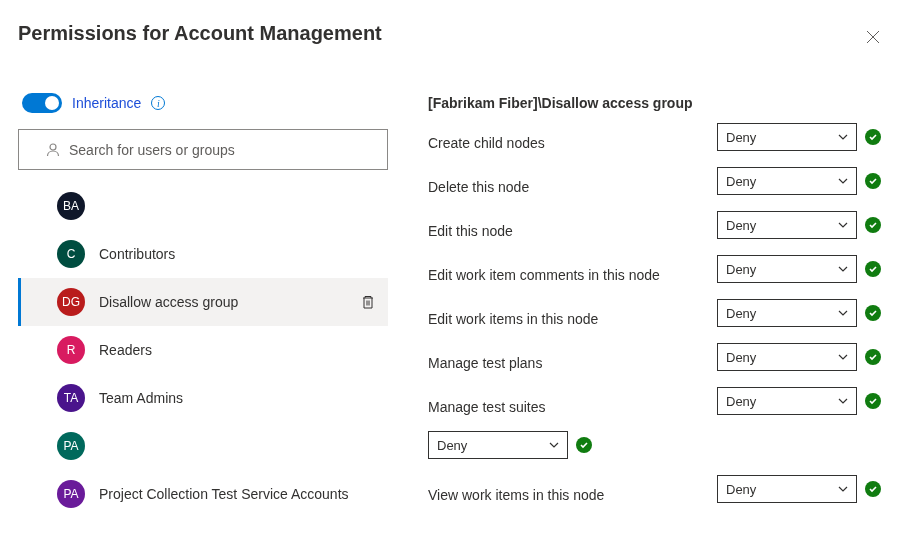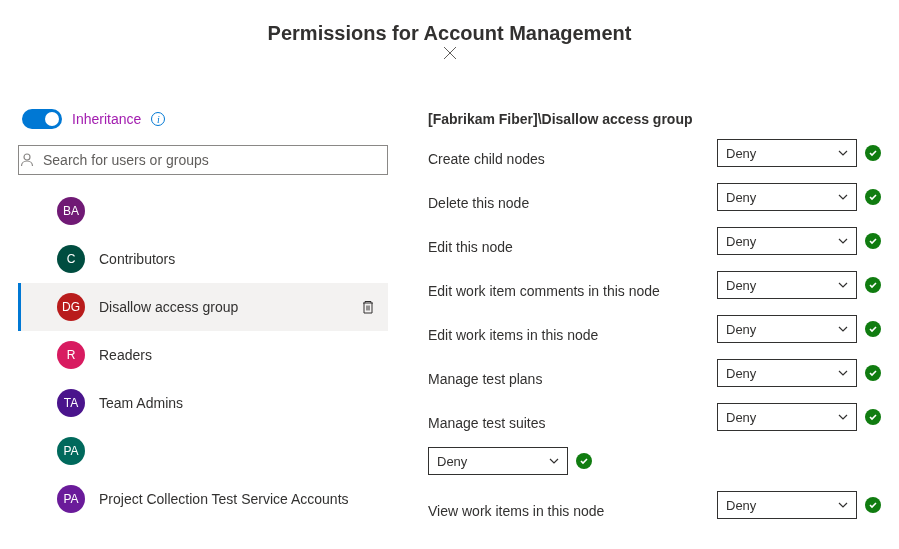--- a/index.html
+++ b/index.html
@@ -1,28 +1,28 @@
 <!DOCTYPE html>
 <html><head>
   <meta charset="utf-8">
   <style>
     * { box-sizing: border-box; margin: 0; padding: 0; font-family: "Segoe UI", -apple-system, sans-serif; }
     body { width: 899px; height: 549px; background: #fff; padding: 22px 18px; position: relative; color: #323130; }
-    .header { display: flex; justify-content: space-between; align-items: center; margin-bottom: 48px; flex-direction: column; }
+    .header { display: flex; justify-content: space-between; align-items: flex-end; margin-bottom: 48px; }
     .page-title { font-size: 20px; font-weight: 600; }
     .close-icon { width: 16px; height: 16px; cursor: pointer; }
     .columns { display: flex; gap: 40px; }
     .left { width: 370px; }
     .right { flex: 1; padding-top: 2px; }
     .inh-row { display: flex; align-items: center; gap: 10px; margin-bottom: 16px; padding-left: 4px; }
     .toggle { width: 40px; height: 20px; border-radius: 10px; background: #0078d4; position: relative; cursor: pointer; }
     .toggle-knob { position: absolute; top: 3px; right: 3px; width: 14px; height: 14px; border-radius: 50%; background: #fff; }
-    .inh-label { font-size: 14px; color: #a21caf; }
+    .inh-label { font-size: 14px; color: #1d4ed8; }
     .info-icon { width: 14px; height: 14px; border: 1px solid #0078d4; border-radius: 50%; display: inline-flex; align-items: center; justify-content: center; color: #0078d4; font-size: 10px; font-style: italic; font-family: Georgia, serif; }
-    .search-box { border: 1px solid #8a8886; height: 30px; display: flex; align-items: center; padding: 0 0; margin-bottom: 12px; }
+    .search-box { border: 1px solid #8a8886; height: 41px; display: flex; align-items: center; padding: 0 26px; margin-bottom: 12px; }
     .search-box svg { width: 16px; height: 16px; margin-right: 8px; flex-shrink: 0; }
     .search-input { border: none; outline: none; flex: 1; font-size: 14px; color: #605e5c; background: transparent; }
     .search-input::placeholder { color: #605e5c; }
     .section-hdr { display: flex; align-items: center; gap: 12px; height: 44px; padding: 0 8px; }
     .chev { width: 12px; height: 12px; }
     .section-hdr-text { font-size: 14px; font-weight: 600; }
     .group-row { display: flex; align-items: center; gap: 14px; height: 48px; padding-left: 36px; padding-right: 12px; cursor: pointer; border-left: 3px solid transparent; }
     .group-row.selected { background: #f3f2f1; border-left: 3px solid #0078d4; }
     .avatar { width: 28px; height: 28px; border-radius: 50%; display: flex; align-items: center; justify-content: center; font-size: 12px; color: #fff; flex-shrink: 0; }
     .group-name { font-size: 14px; color: #323130; flex: 1; }
@@ -57,21 +57,21 @@
     </div>
     <div class="search-box">
       <svg viewBox="0 0 16 16" fill="none" stroke="#8a8886" stroke-width="1.2">
           <circle cx="8" cy="5" r="3"></circle>
           <path d="M2.5 14c0-3 2.5-5 5.5-5s5.5 2 5.5 5"></path>
         </svg>
       <input class="search-input" placeholder="Search for users or groups" style="">
     </div>
     <div id="group-list">
         <div class="group-row">
-          <div class="avatar" style="background: #701a75;">BA</div>
+          <div class="avatar" style="background: #0f172a;">BA</div>
         </div>
         <div class="group-row">
           <div class="avatar" style="background: rgb(0, 77, 64);">C</div>
           <div class="group-name">Contributors</div>
         </div>
         <div class="group-row selected">
           <div class="avatar" style="background: #b91c1c;">DG</div>
           <div class="group-name">Disallow access group</div>
           <svg viewBox="0 0 16 16" class="trash">
             <g fill="none" stroke="#323130" stroke-width="1">

